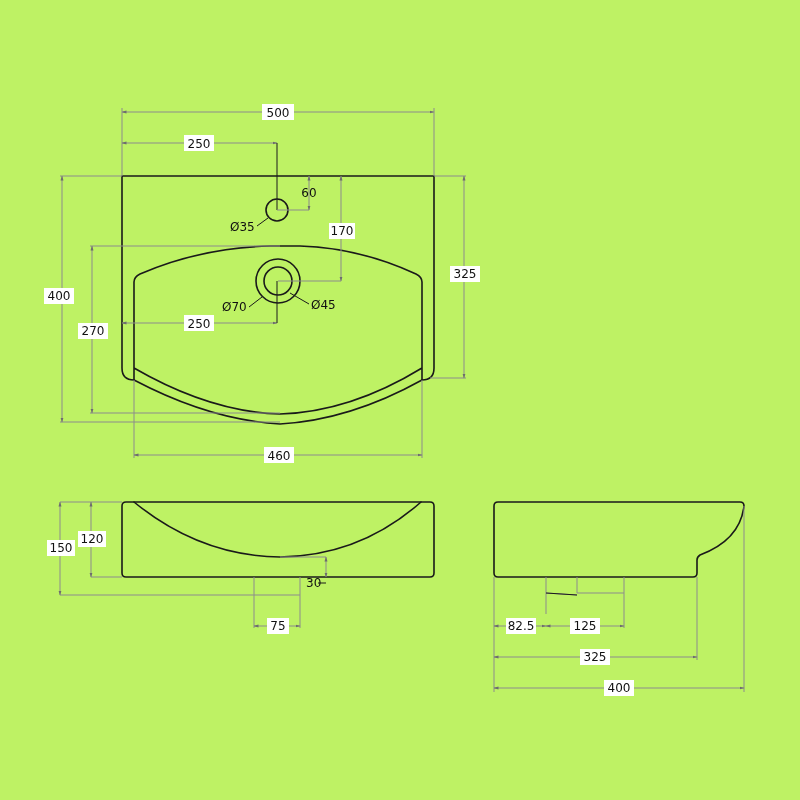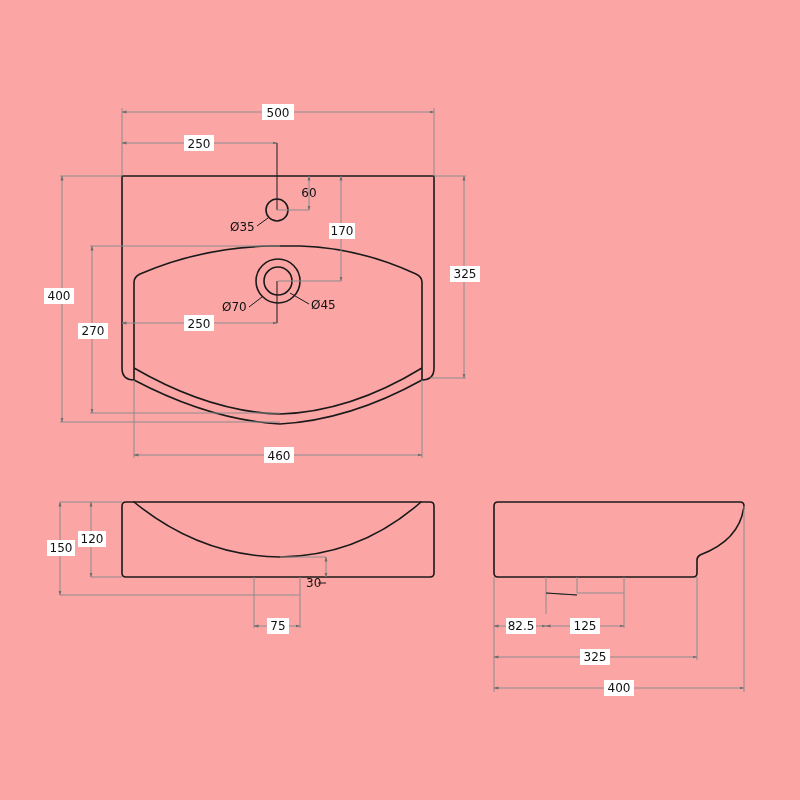--- a/index.html
+++ b/index.html
@@ -1,16 +1,16 @@
 <!DOCTYPE html>
 <html><head>
 <meta charset="utf-8">
 <style>
   html, body { margin: 0; padding: 0; background: #ffffff; }
-  #canvas { width: 800px; height: 800px; position: relative; overflow: hidden; background: #fca5a5; }
+  #canvas { width: 800px; height: 800px; position: relative; overflow: hidden; background: #bef264; }
   svg { position: absolute; left: 0; top: 0; }
   .outline { fill: none; stroke: #1a1a1a; stroke-width: 1.6; stroke-linecap: round; stroke-linejoin: round; }
   .dim { fill: none; stroke: #8c8c8c; stroke-width: 1; }
   .lead { fill: none; stroke: #1a1a1a; stroke-width: 1; }
   .arrow { fill: #6d6d6d; }
   .lbl { font-family: "DejaVu Sans", sans-serif; font-size: 12px; fill: #111; }
   .lblbg { fill: #ffffff; }
 </style>
 </head>
 <body>

